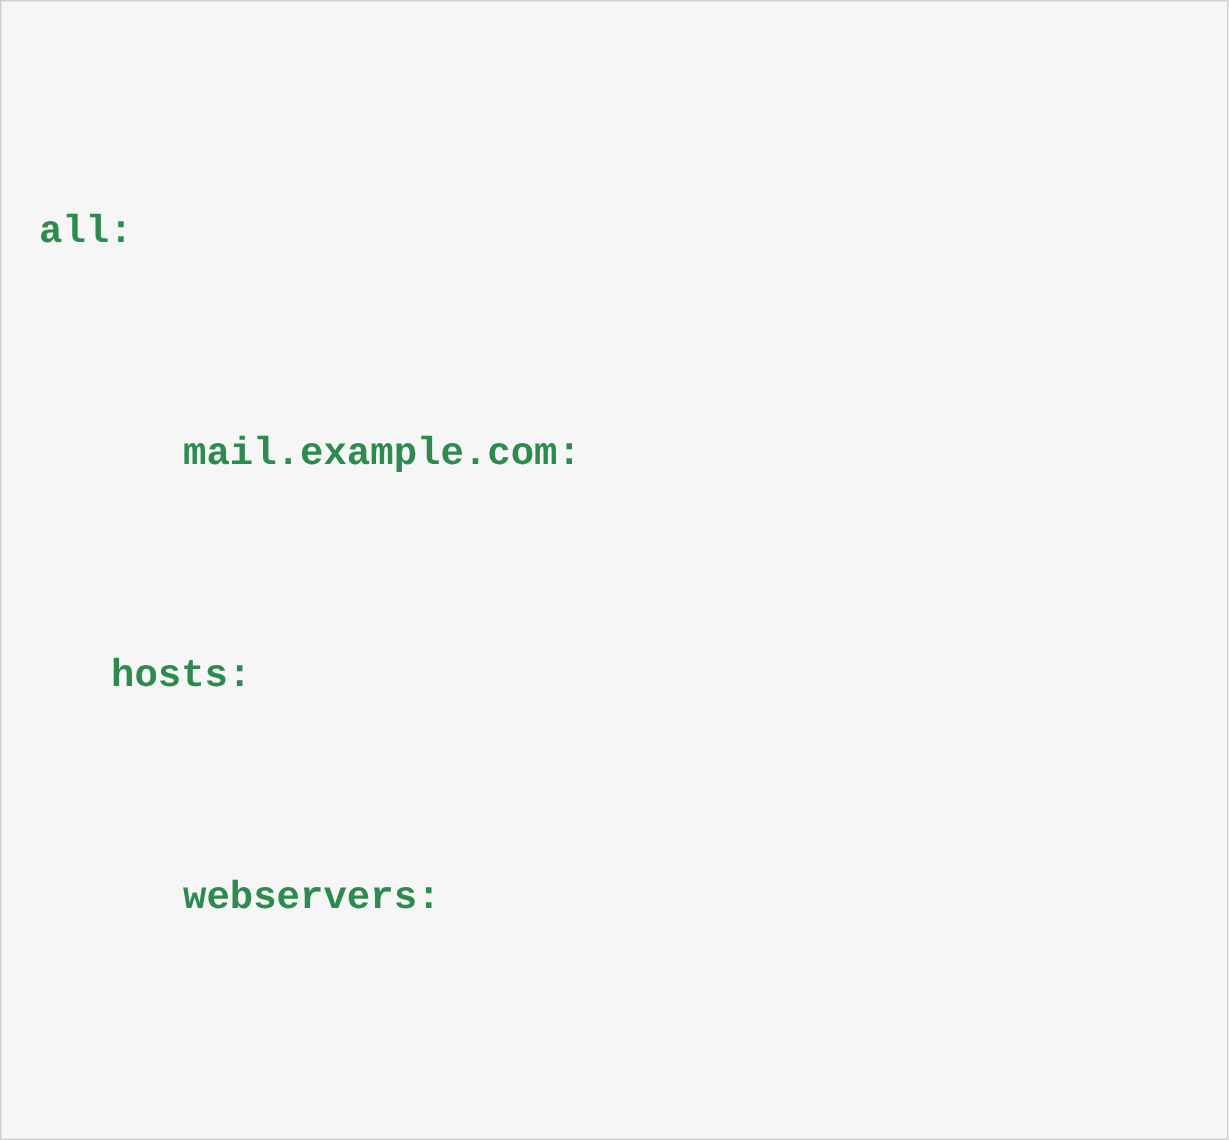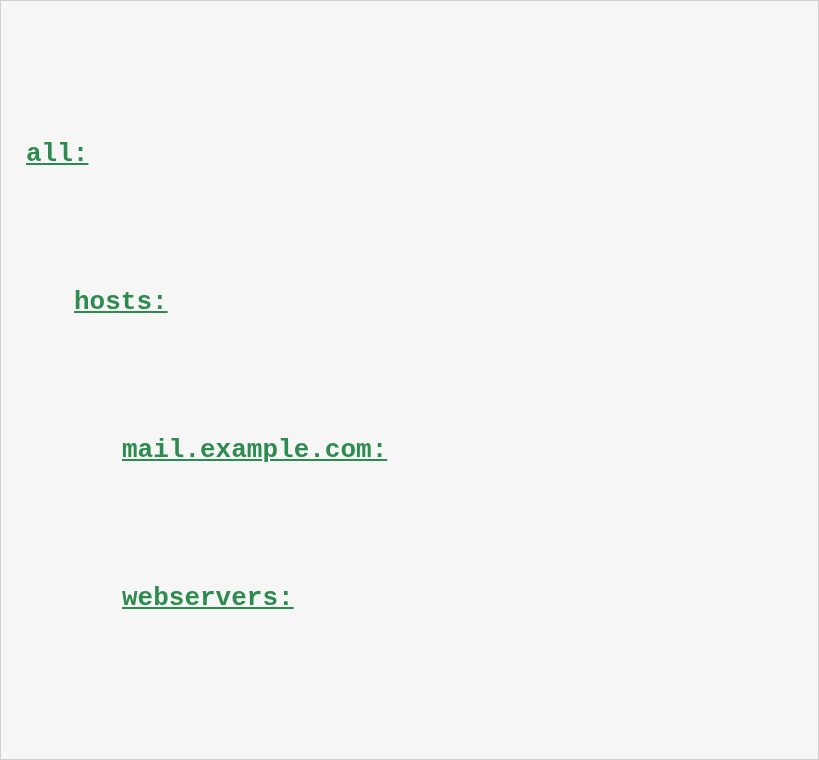--- a/index.html
+++ b/index.html
@@ -18,29 +18,29 @@
       font-weight: bold;
       color: #2e8b4f;
       line-height: 1.9;
     }
     .code-block {
       white-space: pre;
     }
     .indent-0 { padding-left: 0; }
     .indent-1 { padding-left: 48px; }
     .indent-2 { padding-left: 96px; }
-    .line { display: block; text-decoration: underline; }
+    .line { display: block; }
   </style>
 </head>
 <body>
 
 <div class="code-block">
   <span class="line indent-0">all:</span>
+  <span class="line indent-2">mail.example.com:</span>
   <span class="line indent-1">hosts:</span>
-  <span class="line indent-2">mail.example.com:</span>
   <span class="line indent-2">webservers:</span>
   
   
   
   
   
   
   
   
 </div>

